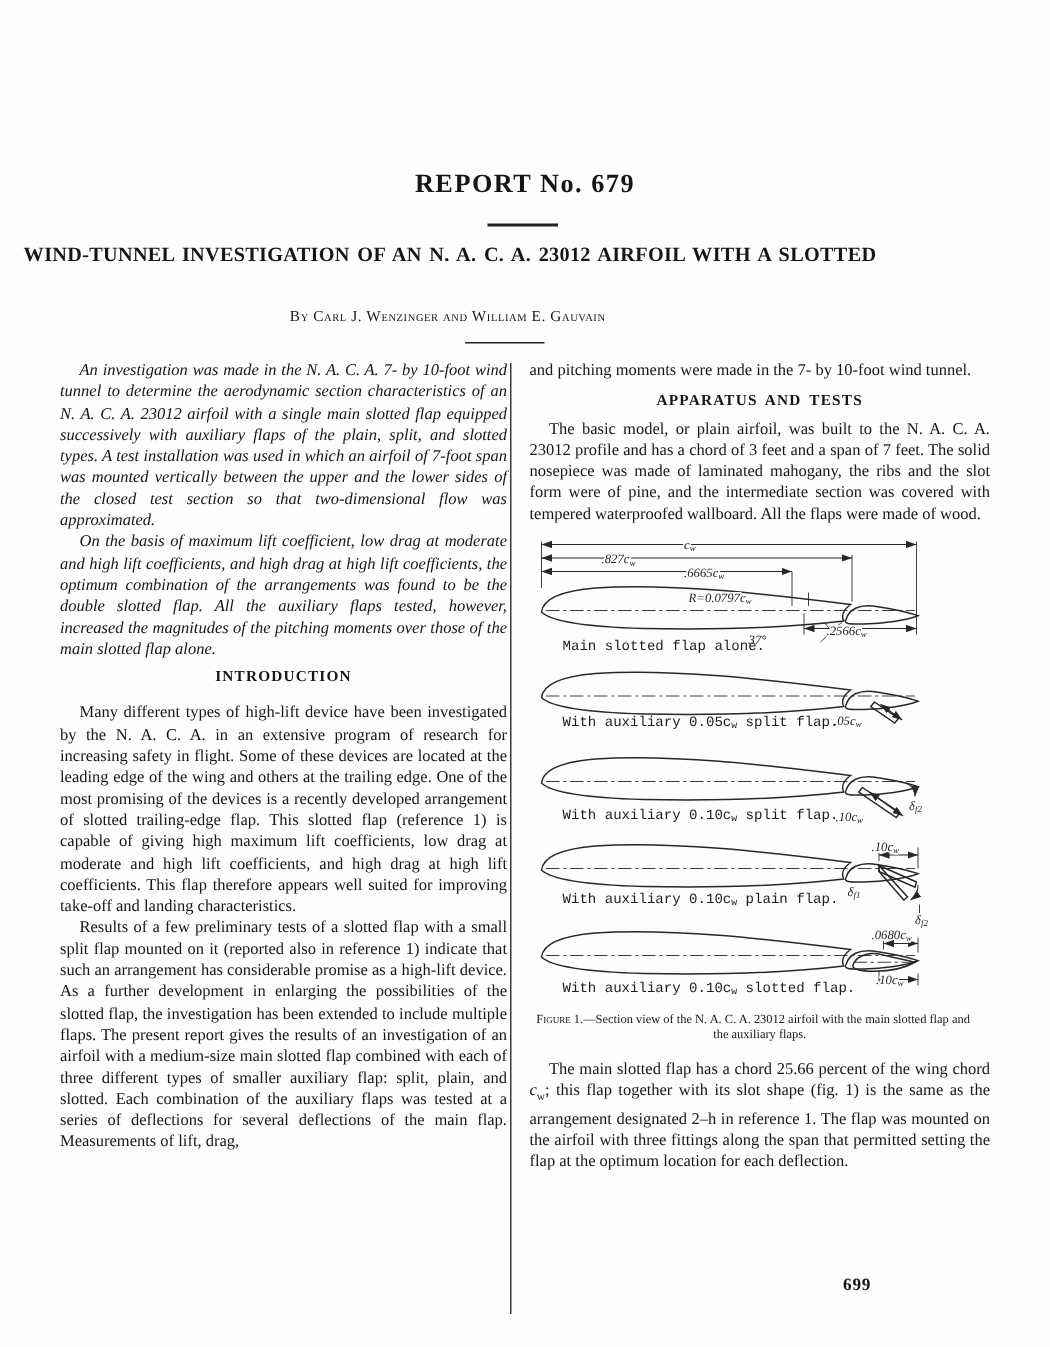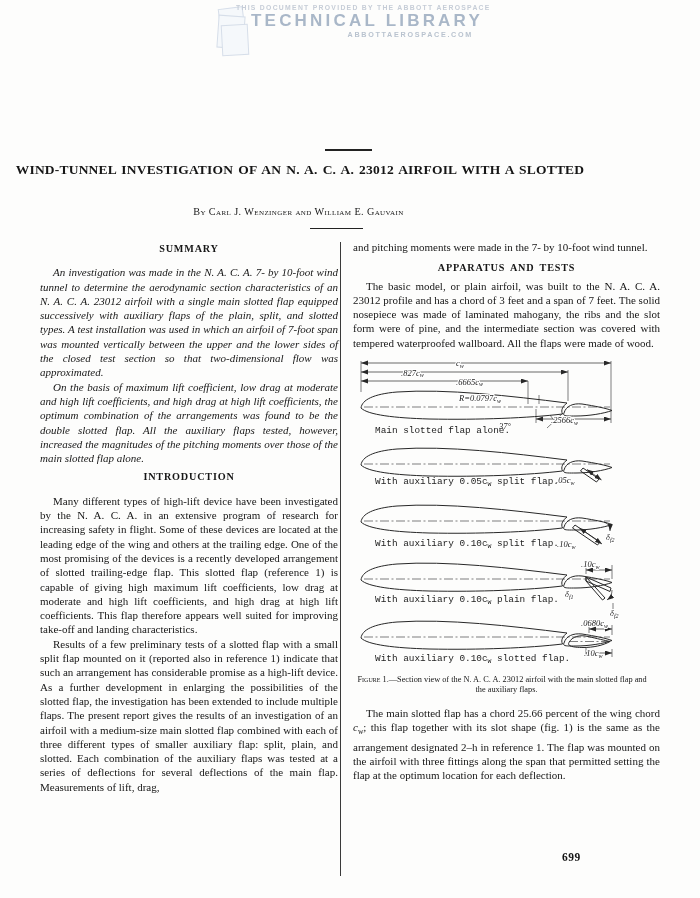--- a/index.html
+++ b/index.html
@@ -63,44 +63,32 @@
   .afterfig{margin-top:11px !important;}
   sub{font-size:7.5px;}
 
   .page-no{position:absolute;left:562px;top:851px;font-size:11.5px;font-weight:bold;letter-spacing:.5px;}
 </style>
 </head>
 <body>
 
 <div class="page">
 
-  <div class="banner">
-    <svg class="logo" width="46" height="52" viewBox="0 0 46 52">
-      <g fill="#f5f8fb" stroke="#d6dee9" stroke-width="1">
-        <rect x="10" y="2" width="24" height="30" transform="rotate(-7 22 17)"></rect>
-        <rect x="8" y="10" width="26" height="32" transform="rotate(4 21 26)"></rect>
-        <rect x="12" y="19" width="26" height="30" transform="rotate(-3 25 34)"></rect>
-      </g>
-    </svg>
-    <div class="b1">THIS DOCUMENT PROVIDED BY THE ABBOTT AEROSPACE</div>
-    <div class="b2">TECHNICAL LIBRARY</div>
-    <div class="b3">ABBOTTAEROSPACE.COM</div>
-  </div>
 
+  <div class="report-no">REPORT No. 679</div>
   <div class="rule rule-1"></div>
   <div class="doc-title">
     <span>WIND-TUNNEL INVESTIGATION OF AN N. A. C. A. 23012 AIRFOIL WITH A SLOTTED</span><br>
   </div>
   <div class="byline">By Carl J. Wenzinger and William E. Gauvain</div>
   <div class="rule rule-2"></div>
 
   <div class="divider"></div>
 
   <div class="col col-left">
-    <h3>SUMMARY</h3>
     <p class="it ind">An investigation was made in the N. A. C. A. 7- by 10-foot wind tunnel to determine the aerodynamic section characteristics of an N. A. C. A. 23012 airfoil with a single main slotted flap equipped successively with auxiliary flaps of the plain, split, and slotted types.  A test installation was used in which an airfoil of 7-foot span was mounted vertically between the upper and the lower sides of the closed test section so that two-dimensional flow was approximated.</p>
     <p class="it ind">On the basis of maximum lift coefficient, low drag at moderate and high lift coefficients, and high drag at high lift coefficients, the optimum combination of the arrangements was found to be the double slotted flap.  All the auxiliary flaps tested, however, increased the magnitudes of the pitching moments over those of the main slotted flap alone.</p>
     <h3 class="mid">INTRODUCTION</h3>
     <p class="ind">Many different types of high-lift device have been investigated by the N. A. C. A. in an extensive program of research for increasing safety in flight.  Some of these devices are located at the leading edge of the wing and others at the trailing edge.  One of the most promising of the devices is a recently developed arrangement of slotted trailing-edge flap.  This slotted flap (reference 1) is capable of giving high maximum lift coefficients, low drag at moderate and high lift coefficients, and high drag at high lift coefficients.  This flap therefore appears well suited for improving take-off and landing characteristics.</p>
     <p class="ind">Results of a few preliminary tests of a slotted flap with a small split flap mounted on it (reported also in reference 1) indicate that such an arrangement has considerable promise as a high-lift device.  As a further development in enlarging the possibilities of the slotted flap, the investigation has been extended to include multiple flaps.  The present report gives the results of an investigation of an airfoil with a medium-size main slotted flap combined with each of three different types of smaller auxiliary flap: split, plain, and slotted.  Each combination of the auxiliary flaps was tested at a series of deflections for several deflections of the main flap.  Measurements of lift, drag,</p>
   </div>
 
   <div class="col col-right">
     <p>and pitching moments were made in the 7- by 10-foot wind tunnel.</p>
     <h3 class="app">APPARATUS AND TESTS</h3>

